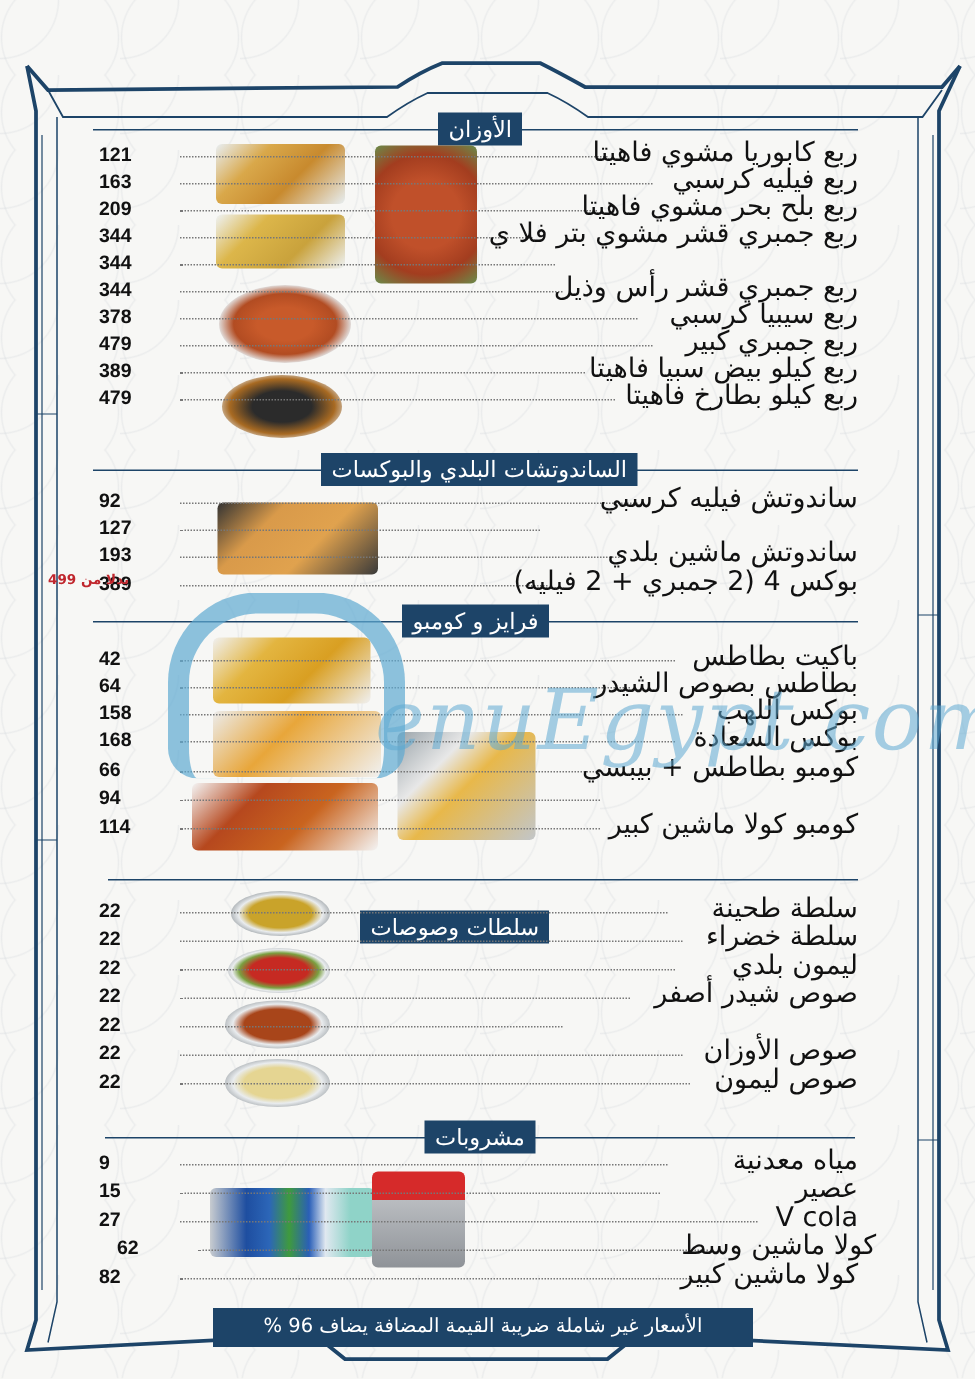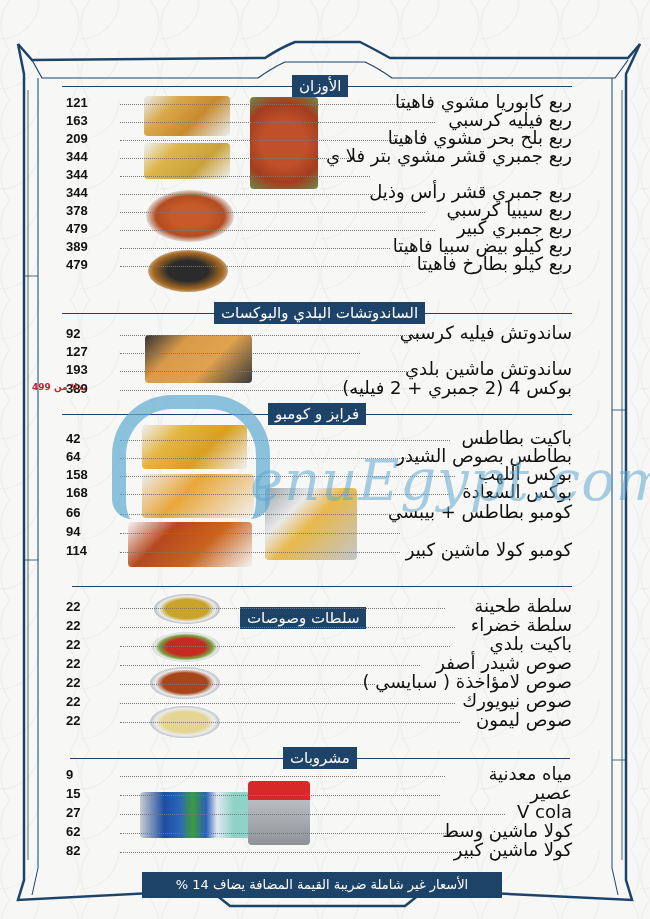--- a/index.html
+++ b/index.html
@@ -219,36 +219,35 @@
       <span class="name">سلطة طحينة</span>
     </div>
   <div class="row" style="top:617px;">
       <span class="price">22</span>
       <span class="dots" style="width:335px;"></span>
       <span class="name">سلطة خضراء</span>
     </div>
   <div class="row" style="top:636px;">
       <span class="price">22</span>
       <span class="dots" style="width:330px;"></span>
-      <span class="name">باكيت بلدي</span>
+      <span class="name">ليمون بلدي</span>
     </div>
   <div class="row" style="top:655px;">
       <span class="price">22</span>
       <span class="dots" style="width:300px;"></span>
       <span class="name">صوص شيدر أصفر</span>
     </div>
   <div class="row" style="top:674px;">
       <span class="price">22</span>
       <span class="dots" style="width:255px;"></span>
-      <span class="name">صوص لامؤاخذة ( سبايسي )</span>
     </div>
   <div class="row" style="top:693px;">
       <span class="price">22</span>
       <span class="dots" style="width:335px;"></span>
-      <span class="name">صوص نيويورك</span>
+      <span class="name">صوص الأوزان</span>
     </div>
   <div class="row" style="top:712px;">
       <span class="price">22</span>
       <span class="dots" style="width:340px;"></span>
       <span class="name">صوص ليمون</span>
     </div>
 </div>
 
 <div class="section-line" style="left:70px; top:758px; width:500px;"></div>
 <div class="section-title" style="left:283px; top:747px;">مشروبات</div>
@@ -264,25 +263,25 @@
   <div class="row" style="top:785px;">
       <span class="price">15</span>
       <span class="dots" style="width:320px;"></span>
       <span class="name">عصير</span>
     </div>
   <div class="row" style="top:804px;">
       <span class="price">27</span>
       <span class="dots" style="width:385px;"></span>
       <span class="name">V cola</span>
     </div>
-  <div class="row" style="top:823px;">
+  <div class="row" style="top:823px;margin-left:12px;">
       <span class="price">62</span>
       <span class="dots" style="width:340px;"></span>
       <span class="name">كولا ماشين وسط</span>
     </div>
   <div class="row" style="top:842px;">
       <span class="price">82</span>
       <span class="dots" style="width:340px;"></span>
       <span class="name">كولا ماشين كبير</span>
     </div>
 </div>
 
-<div class="footer-bar">الأسعار غير شاملة ضريبة القيمة المضافة يضاف 14 %</div>
+<div class="footer-bar">الأسعار غير شاملة ضريبة القيمة المضافة يضاف 96 %</div>
 
 </body></html>

